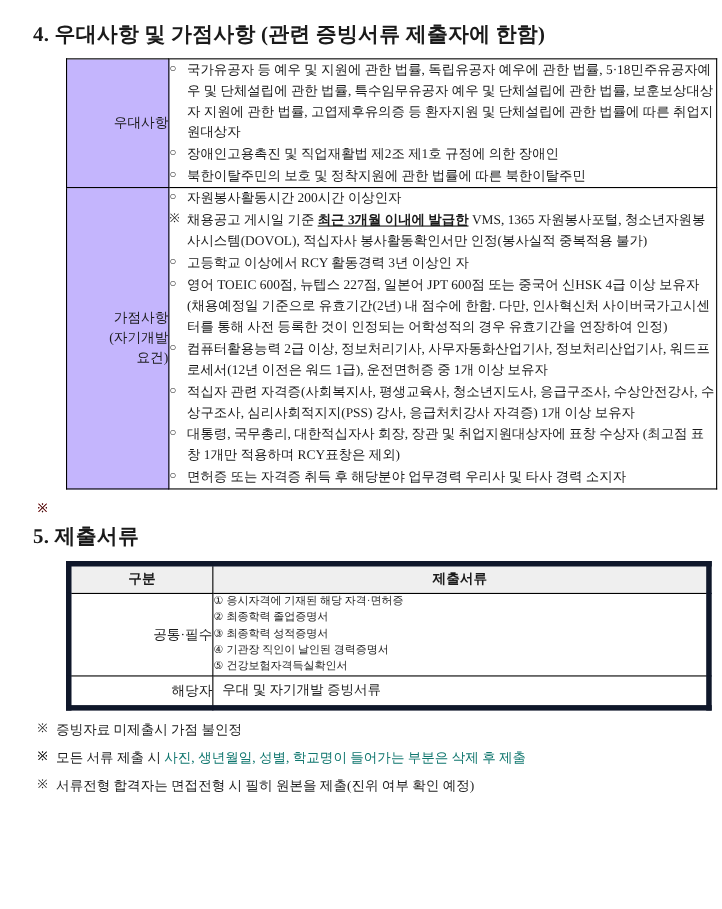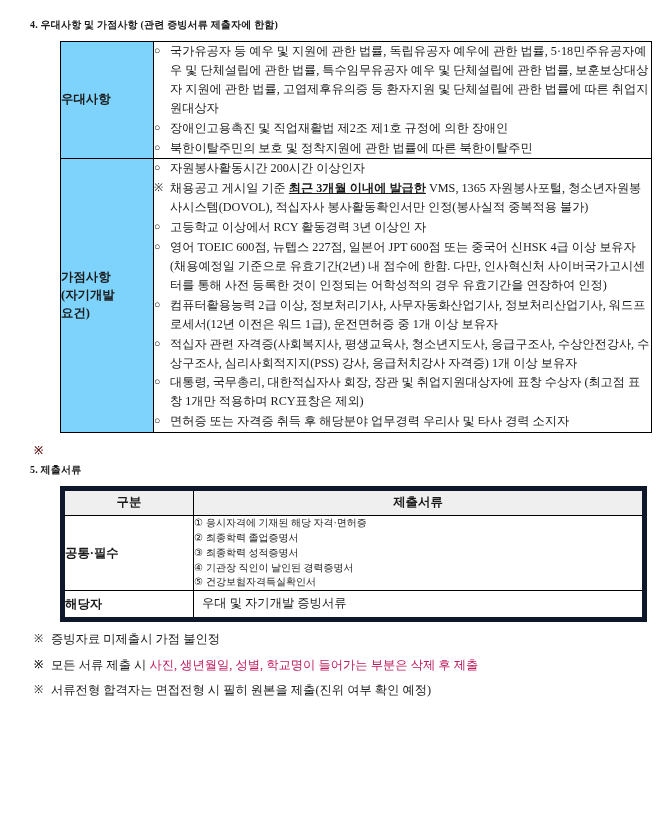--- a/index.html
+++ b/index.html
@@ -18,21 +18,21 @@
   .page {
     width: 656px;
     height: 826px;
     box-sizing: border-box;
     padding: 18px 24px 0 30px;
     position: relative;
   }
 
   
   .section-heading {
-    font-size: 10px;
+    font-size: 19px;
     font-weight: bold;
     letter-spacing: 0.2px;
     margin: 0 0 9px 0;
     white-space: nowrap;
   }
   .section-heading .paren {
     font-weight: bold;
   }
 
   
@@ -46,23 +46,23 @@
     margin-left: 30px;
     border: 1px solid #000;
   }
   table.t1 td {
     border: 1px solid #000;
     vertical-align: middle;
     padding: 0;
   }
   td.t1-label {
     width: 92px;
-    background: #7dd3fc;
-    text-align: left;
-    font-weight: bold;
+    background: #c4b5fd;
+    text-align: right;
+    font-weight: normal;
     font-size: 12.4px;
     line-height: 1.45;
     padding: 2px 2px;
   }
   td.t1-body {
     padding: 4px 6px 5px 5px;
     vertical-align: top;
   }
 
   ul.items {
@@ -97,21 +97,21 @@
     padding-left: 17px;
     white-space: nowrap;
   }
   .note .mk {
     position: absolute;
     left: 0;
     top: 0;
     font-size: 11px;
   }
   .note.red, .red { color: #ff0000; }
-  .note .red { color: #be185d; }
+  .note .red { color: #0f766e; }
 
   .gap-after-t1 { height: 4px; }
 
   
   .heading2-wrap { margin-top: 26px; }
   table.t2 {
     width: 587px;
     margin-left: 30px;
     border: 5px solid #0f172a;
     font-size: 12.3px;
@@ -123,22 +123,22 @@
   table.t2 thead th {
     background: #efefef;
     text-align: center;
     font-weight: bold;
     font-size: 12.4px;
     padding: 3px 0 4px 0;
   }
   th.t2-h-gubun { width: 128px; }
   td.t2-label {
     width: 128px;
-    text-align: left;
-    font-weight: bold;
+    text-align: right;
+    font-weight: normal;
     font-size: 12.4px;
     vertical-align: middle;
   }
   td.t2-body {
     padding: 3px 6px 4px 8px;
     vertical-align: middle;
   }
   ul.numlist {
     list-style: none;
     margin: 0;

